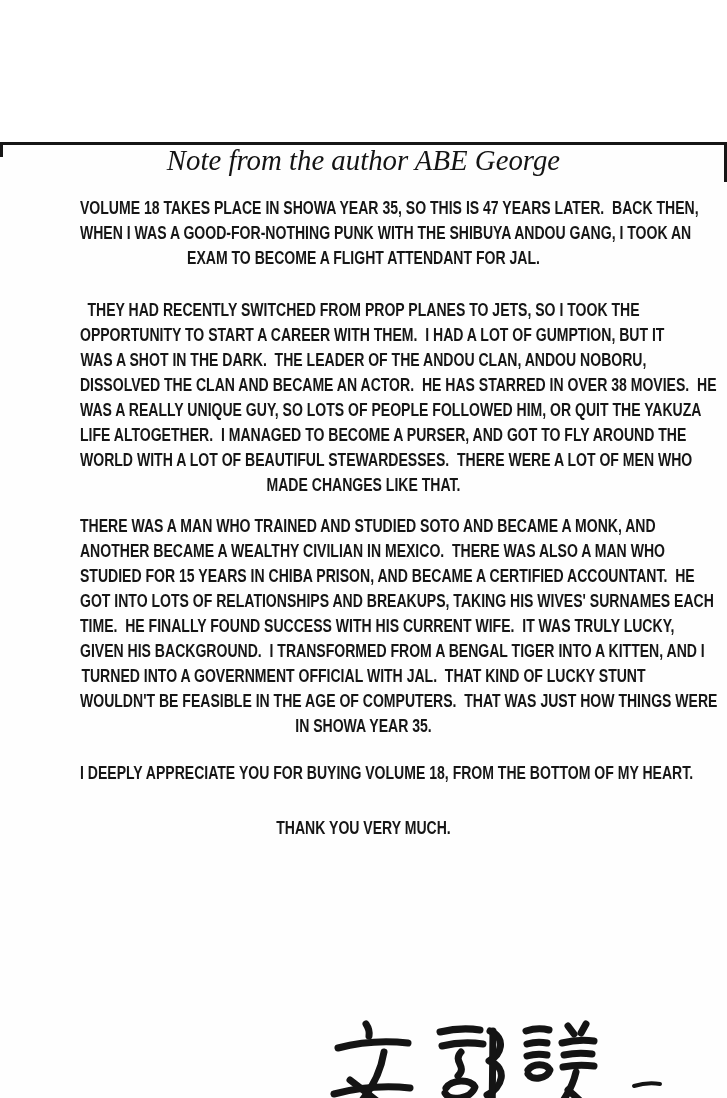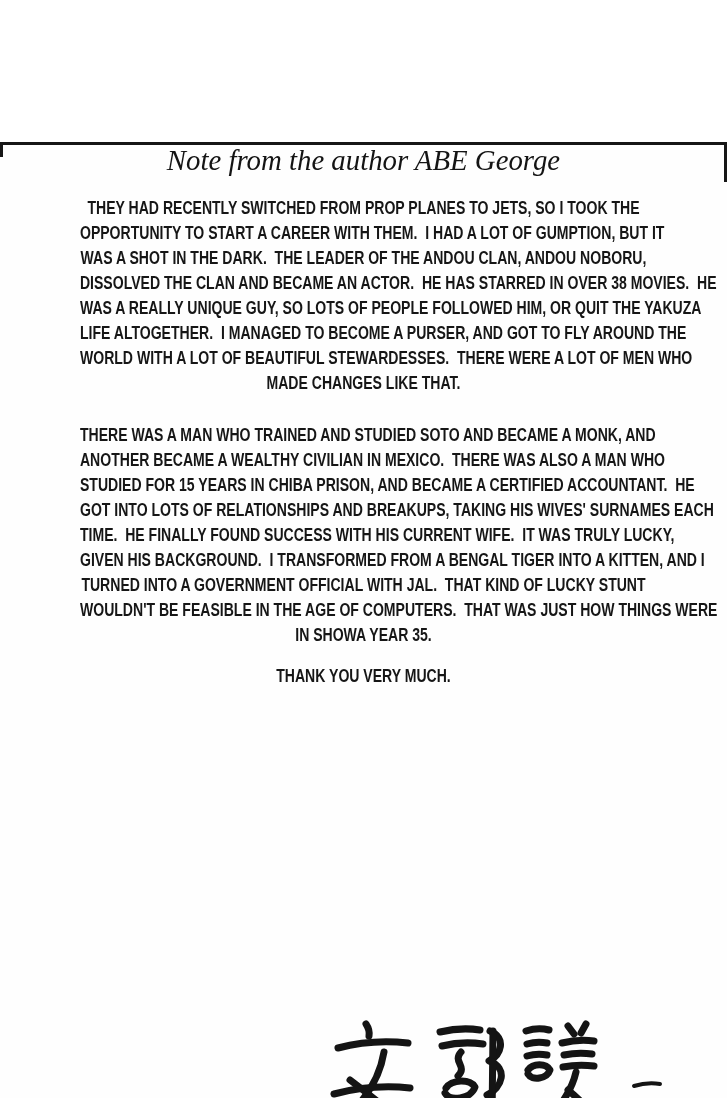--- a/index.html
+++ b/index.html
@@ -30,21 +30,21 @@
     line-height: 36px;
     color: #141414;
     transform: scaleX(0.96);
   }
   .note-body {
     margin-top: 18px;
     text-align: center;
   }
   .paragraph { margin: 0 0 27px 0; }
   .paragraph:nth-child(2) { margin-bottom: 16px; }
-  .paragraph:nth-child(3) { margin-bottom: 36px; }
+  .paragraph:nth-child(3) { margin-bottom: 22px; }
   .paragraph:nth-child(4) { margin-bottom: 25px; }
   .paragraph:nth-child(5) { margin-bottom: 0; margin-top: 30px; }
   .line {
     font-weight: 700;
     font-size: 18px;
     line-height: 25px;
     white-space: pre;           
     text-align: center;
     transform: scaleX(0.78);    
     transform-origin: 50% 50%;
@@ -71,39 +71,47 @@
 <div class="page">
 
   <div class="edge-top"></div>
   <div class="edge-left"></div>
   <div class="edge-right"></div>
 
   <h1 class="title">Note from the author ABE George</h1>
 
   <div class="note-body">
       <div class="paragraph">
+        <div class="line">VOLUME 18 TAKES PLACE IN SHOWA YEAR 35, SO THIS IS 47 YEARS LATER.  BACK THEN,</div>
+        <div class="line">WHEN I WAS A GOOD-FOR-NOTHING PUNK WITH THE SHIBUYA ANDOU GANG, I TOOK AN</div>
+        <div class="line">EXAM TO BECOME A FLIGHT ATTENDANT FOR JAL.</div>
+      </div>
+      <div class="paragraph">
         <div class="line">THEY HAD RECENTLY SWITCHED FROM PROP PLANES TO JETS, SO I TOOK THE</div>
         <div class="line">OPPORTUNITY TO START A CAREER WITH THEM.  I HAD A LOT OF GUMPTION, BUT IT</div>
         <div class="line">WAS A SHOT IN THE DARK.  THE LEADER OF THE ANDOU CLAN, ANDOU NOBORU,</div>
         <div class="line">DISSOLVED THE CLAN AND BECAME AN ACTOR.  HE HAS STARRED IN OVER 38 MOVIES.  HE</div>
         <div class="line">WAS A REALLY UNIQUE GUY, SO LOTS OF PEOPLE FOLLOWED HIM, OR QUIT THE YAKUZA</div>
         <div class="line">LIFE ALTOGETHER.  I MANAGED TO BECOME A PURSER, AND GOT TO FLY AROUND THE</div>
         <div class="line">WORLD WITH A LOT OF BEAUTIFUL STEWARDESSES.  THERE WERE A LOT OF MEN WHO</div>
         <div class="line">MADE CHANGES LIKE THAT.</div>
       </div>
       <div class="paragraph">
         <div class="line">THERE WAS A MAN WHO TRAINED AND STUDIED SOTO AND BECAME A MONK, AND</div>
         <div class="line">ANOTHER BECAME A WEALTHY CIVILIAN IN MEXICO.  THERE WAS ALSO A MAN WHO</div>
         <div class="line">STUDIED FOR 15 YEARS IN CHIBA PRISON, AND BECAME A CERTIFIED ACCOUNTANT.  HE</div>
         <div class="line">GOT INTO LOTS OF RELATIONSHIPS AND BREAKUPS, TAKING HIS WIVES' SURNAMES EACH</div>
         <div class="line">TIME.  HE FINALLY FOUND SUCCESS WITH HIS CURRENT WIFE.  IT WAS TRULY LUCKY,</div>
         <div class="line">GIVEN HIS BACKGROUND.  I TRANSFORMED FROM A BENGAL TIGER INTO A KITTEN, AND I</div>
         <div class="line">TURNED INTO A GOVERNMENT OFFICIAL WITH JAL.  THAT KIND OF LUCKY STUNT</div>
         <div class="line">WOULDN'T BE FEASIBLE IN THE AGE OF COMPUTERS.  THAT WAS JUST HOW THINGS WERE</div>
         <div class="line">IN SHOWA YEAR 35.</div>
+      </div>
+      <div class="paragraph">
+        <div class="line">I DEEPLY APPRECIATE YOU FOR BUYING VOLUME 18, FROM THE BOTTOM OF MY HEART.</div>
       </div>
       <div class="paragraph">
         <div class="line">THANK YOU VERY MUCH.</div>
       </div>
     </div>
 
   <div class="signature" aria-label="安部譲二">
     <svg viewBox="0 0 348 122" aria-hidden="true">
 
       <g class="sig-main">

